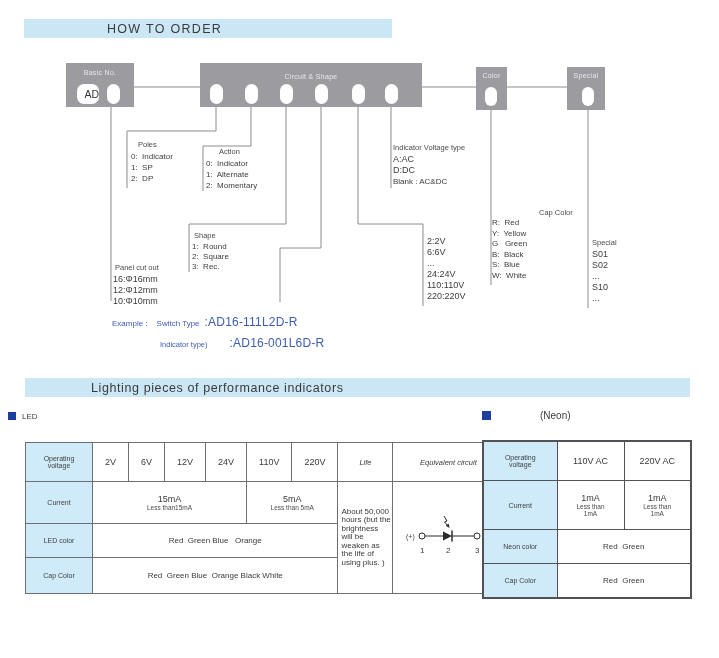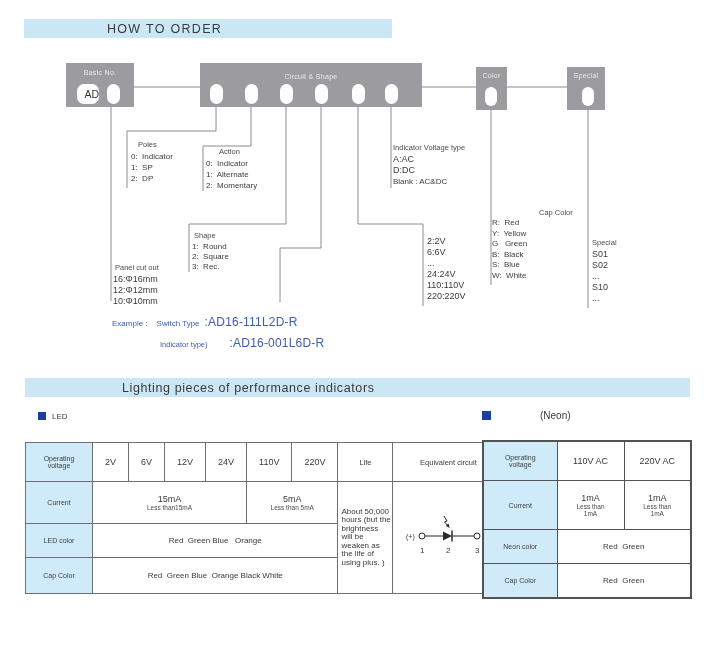--- a/index.html
+++ b/index.html
@@ -24,21 +24,21 @@
   .example{position:absolute;display:flex;align-items:baseline;color:#3c5db0;}
   .ex-s{font-size:8px;}
   .ex-xs{font-size:7.5px;}
   .ex-code{font-size:12px;letter-spacing:.2px;}
   
   .dtable{border-collapse:collapse;table-layout:fixed;position:absolute;background:#fff;}
   .dtable td{border:1px solid #6f6f73;padding:12px;text-align:center;vertical-align:middle;
              font-size:8px;color:#3a3a3a;overflow:hidden;}
   .dtable td.lbl{background:#cfeaf8;font-size:7px;color:#3f3f3f;}
   .dtable td.vh{font-size:9px;}
-  .dtable td.colh{font-size:7.5px;}
+  .dtable td.colh{font-size:7.5px;font-style:italic;}
   .main{font-size:9px;line-height:10px;}
   .sub{font-size:6.5px;line-height:7px;color:#4a4a4a;}
   .valtxt{font-size:7.5px;white-space:pre;}
   .lifetxt{font-size:7px;line-height:8.4px;text-align:left !important;padding:2px 1px 2px 3px !important;}
   #neontable{border:2px solid #515156;}
   #neontable td{border-color:#515156;}
   
   .bullet{width:8px;height:8px;background:#1c3f9e;display:inline-block;}
   svg text{fill:#3a3a3a;font-family:"Liberation Sans",sans-serif;}
 </style>
@@ -164,24 +164,24 @@
     <span class="ex-s">Example :</span>
     <span class="ex-s" style="margin-left:9px">Switch Type</span>
     <span class="ex-code" style="margin-left:5px">:AD16-111L2D-R</span>
   </div>
   <div class="example" style="left:160px;top:336px">
     <span class="ex-xs">Indicator type)</span>
     <span class="ex-code" style="margin-left:22px">:AD16-001L6D-R</span>
   </div>
 
   <div class="hdr" style="left:25px;top:378px;width:665px">
-    <span style="padding-left:97px;letter-spacing:.6px">Lighting pieces of performance indicators</span>
-  </div>
-
-  <div class="abs" style="left:38px;top:412px;display:flex;align-items:flex-start">
+    <span style="padding-left:66px;letter-spacing:.6px">Lighting pieces of performance indicators</span>
+  </div>
+
+  <div class="abs" style="left:8px;top:412px;display:flex;align-items:flex-start">
     <span class="bullet"></span>
     <span style="font-size:8px;margin-left:6px">LED</span>
   </div>
 
   <div class="abs" style="left:482px;top:410px;display:flex;align-items:center">
     <span class="bullet" style="width:9px;height:9px"></span>
     <span style="font-size:10px;margin-left:49px">(Neon)</span>
   </div>
 
   <table class="dtable" id="ledtable" style="left:25px;top:442px">

